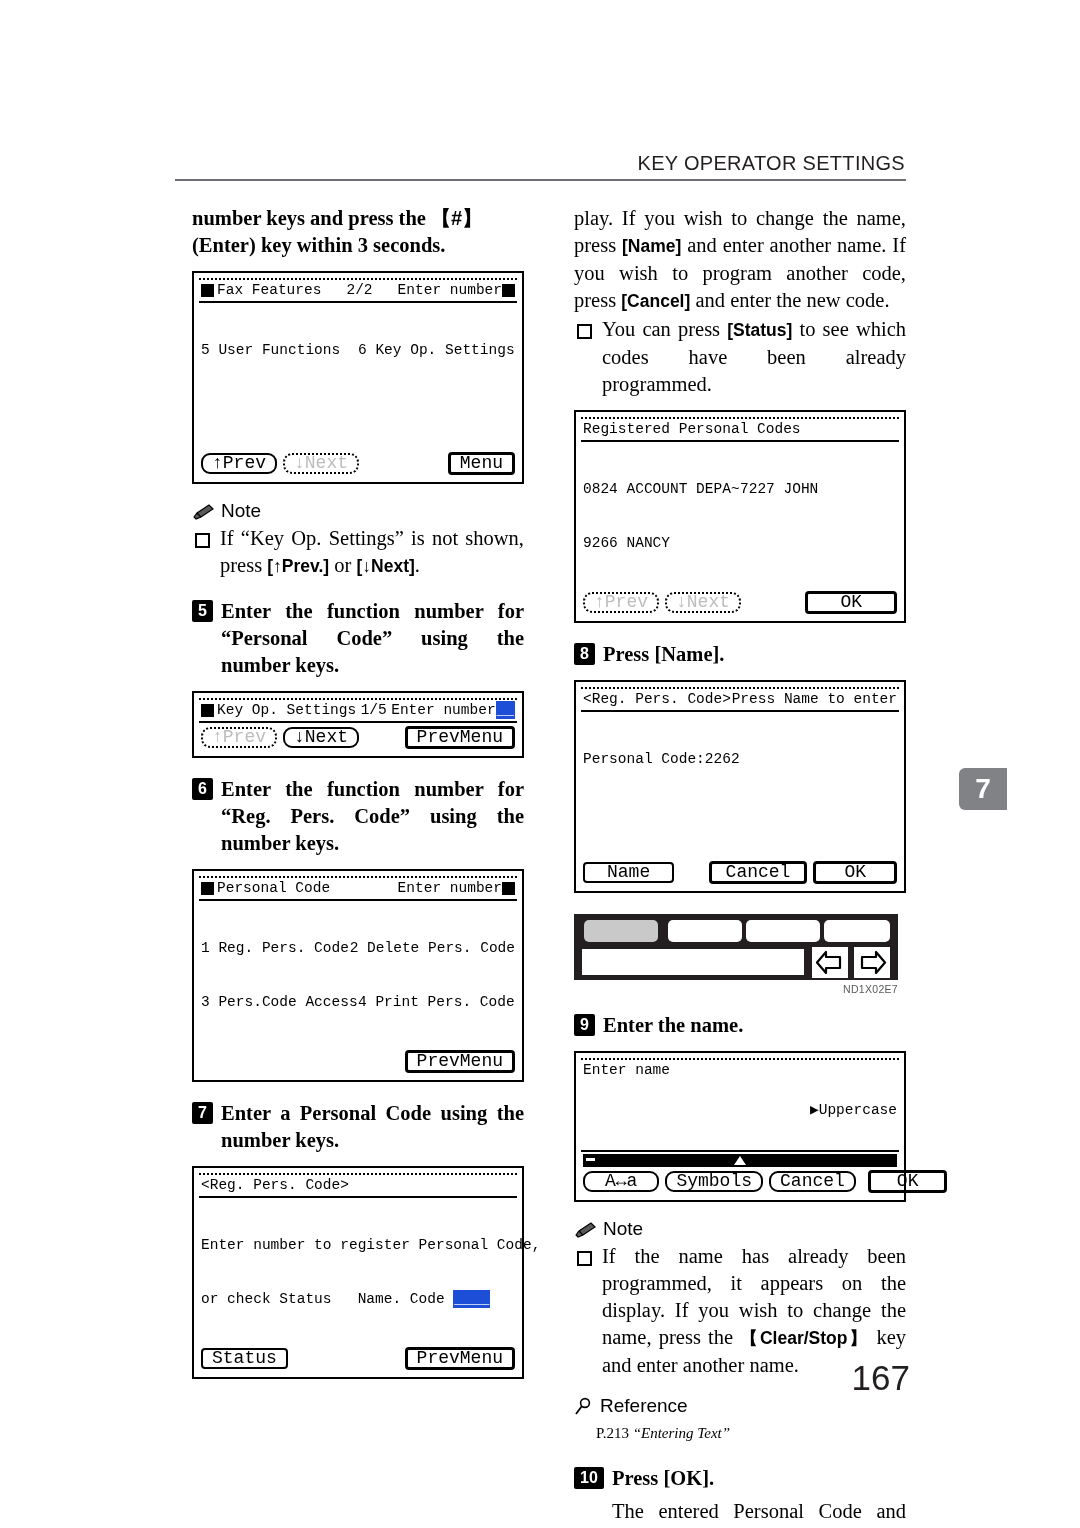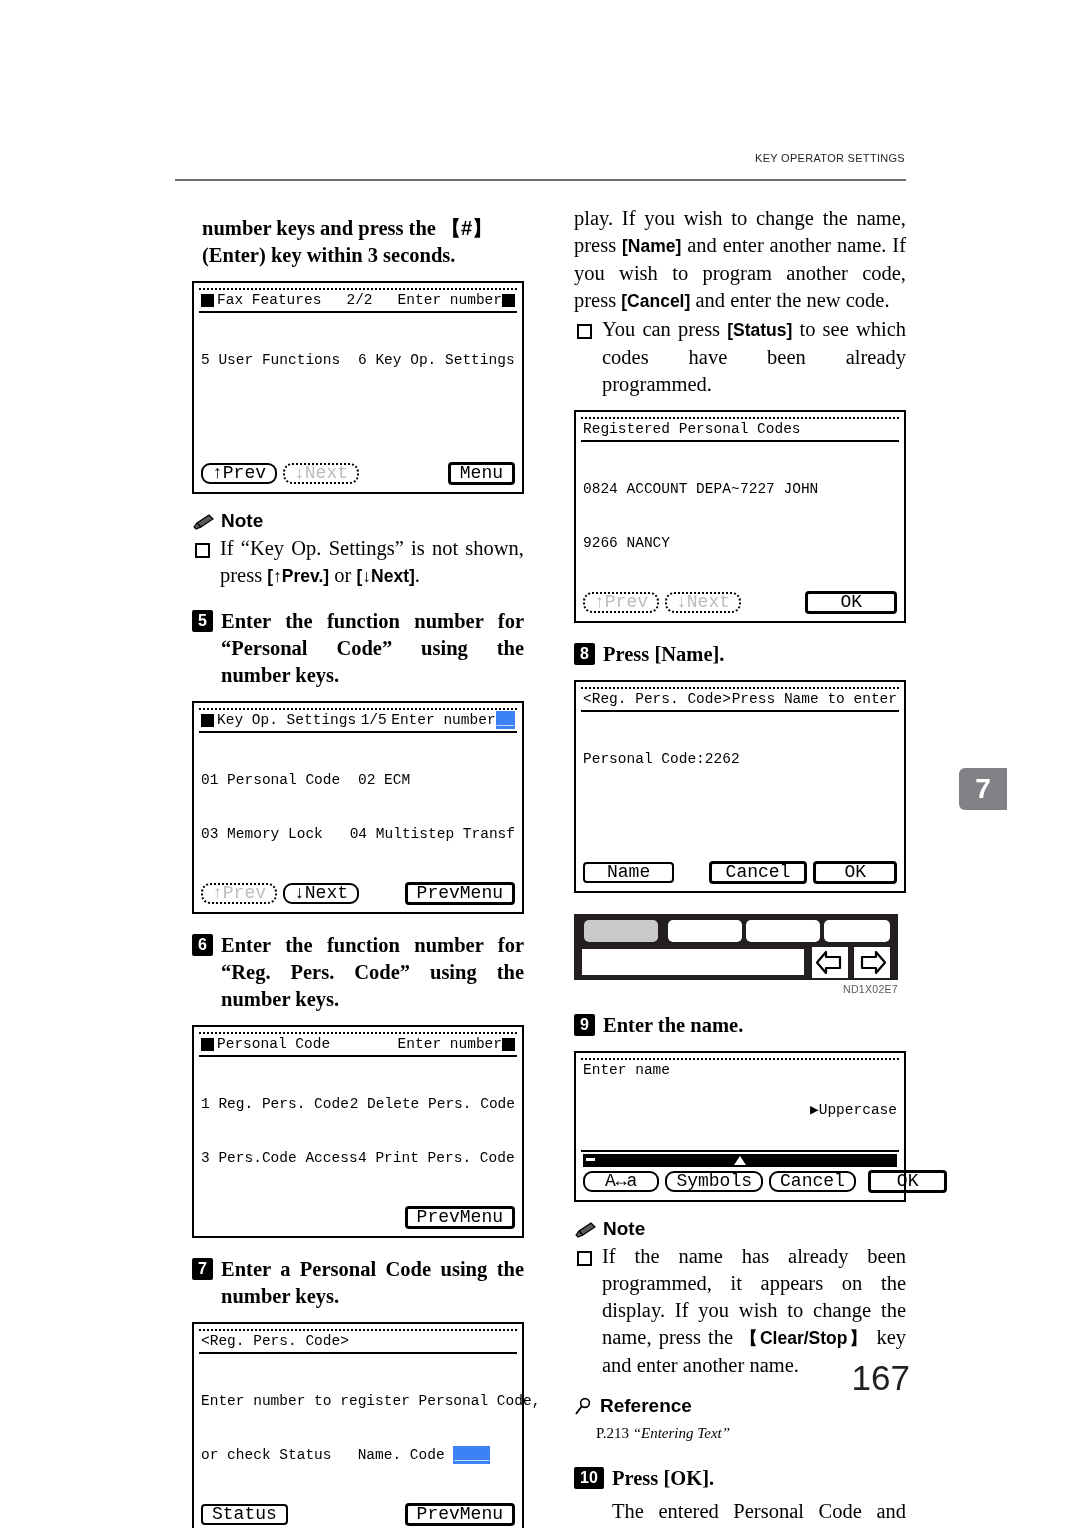--- a/index.html
+++ b/index.html
@@ -17,21 +17,21 @@
   }
 
   
   .page-header {
     position: absolute;
     left: 175px;
     top: 152px;
     width: 730px;
     text-align: right;
     font-family: "Liberation Sans", sans-serif;
-    font-size: 11px;
+    font-size: 20px;
     letter-spacing: 0.3px;
     color: #231f20;
   }
   .header-rule {
     position: absolute;
     left: 175px;
     top: 179px;
     width: 731px;
     height: 2px;
     background: #6d6e71;
@@ -81,21 +81,21 @@
     line-height: 27px;
     text-align: justify;
     text-justify: inter-word;
     margin: 0 0 0 0;
   }
   .bold-head {
     font-weight: bold;
     font-size: 20.5px;
     line-height: 27px;
     text-align: justify;
-    margin: 10px;
+    margin: 0;
   }
 
   
   .step {
     position: relative;
     margin-top: 18px;
   }
   .step-num {
     position: absolute;
     left: 0;
@@ -117,21 +117,21 @@
     font-weight: bold;
     font-size: 20.5px;
     line-height: 27px;
     text-align: justify;
   }
   .step-body.wide { margin-left: 38px; }
 
   
   .note-head {
     font-family: "Liberation Sans", sans-serif;
-    font-weight: bold;
+    font-weight: normal;
     font-size: 19px;
     margin: 16px 0 3px 0;
     display: flex;
     align-items: center;
     gap: 7px;
   }
   .pencil-icon { display: inline-block; width: 22px; height: 16px; }
   .mag-icon { display: inline-block; width: 19px; height: 19px; }
 
   .note-item {
@@ -219,21 +219,21 @@
     font-size: 18px;
     line-height: 17px;
     white-space: nowrap;
   }
   .lcd-btn.sq { border-radius: 4px; }
   .lcd-btn.heavy { border-width: 3px; }
   .lcd-btn.ghost-sq { border-style: dotted; border-radius: 9px; color: #bdbdbd; }
   .lcd-spacer { flex: 1 1 auto; }
   .cursor-blk {
     display: inline-block;
-    background: #3b82f6;
+    background: #1d4ed8;
     color: #fff;
     padding: 0 1px;
   }
   .caret-blk {
     display: inline-block;
     width: 13px; height: 13px;
     background: #000;
     vertical-align: -2px;
   }
   .lcd-blackbar {
@@ -370,30 +370,20 @@
   <div class="lcd">
     <div class="lcd-inner">
       <div class="lcd-title">
         <span class="sq"></span>
         <span>Key Op. Settings</span>
         <span class="grow"></span>
         <span>1/5</span>
         <span class="grow"></span>
         <span>Enter number</span>
         <span class="cursor-blk">__</span>
-      </div>
-      <div class="lcd-rows">
-        <div class="lcd-row">
-          <span class="lcd-cell-a">01 Personal Code</span>
-          <span>02 ECM</span>
-        </div>
-        <div class="lcd-row">
-          <span class="lcd-cell-a">03 Memory Lock</span>
-          <span>04 Multistep Transf</span>
-        </div>
       </div>
       <div class="lcd-btnbar">
         <span class="lcd-btn ghost-sq">↑Prev</span>
         <span class="lcd-btn">↓Next</span>
         <span class="lcd-spacer"></span>
         <span class="lcd-btn sq heavy">PrevMenu</span>
       </div>
     </div>
   </div>
 

